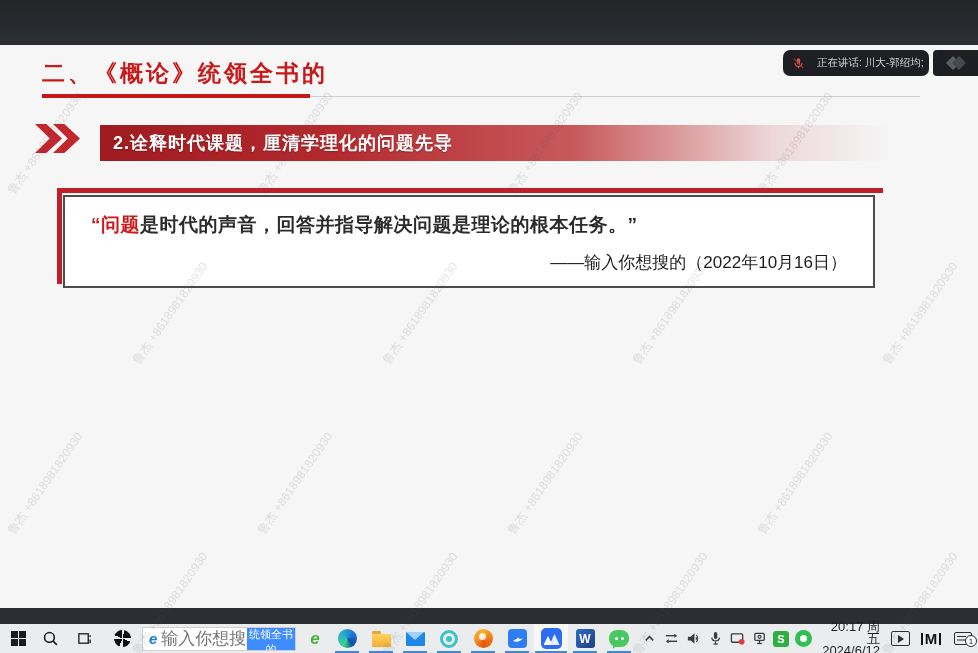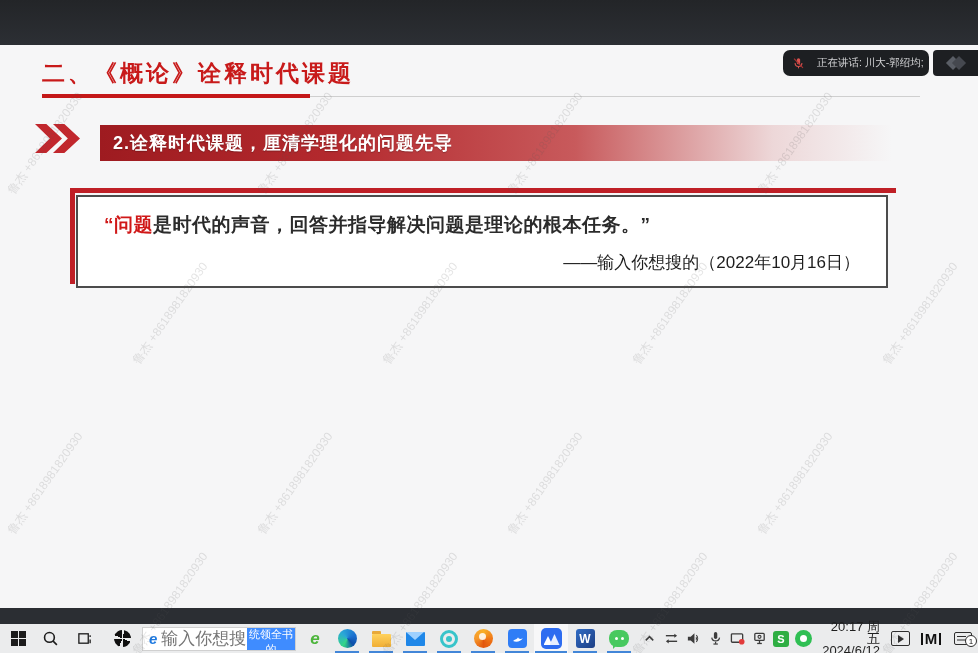--- a/index.html
+++ b/index.html
@@ -36,21 +36,21 @@
   .banner-chevrons { position:absolute; left:35px; top:79px; display:flex; }
   .chev { width:27px; height:29px; background:#c1272d; margin-right:-9px;
     clip-path:polygon(0 0,42% 0,100% 50%,42% 100%,0 100%,55% 50%); }
   .banner-bar { position:absolute; left:100px; top:80px; width:792px; height:36px;
     background:linear-gradient(90deg,#9e1b20 0%,#b42a2e 30%,#c85a5c 60%,rgba(226,178,179,.45) 85%,rgba(246,246,247,0) 100%);
     display:flex; align-items:center; }
   .banner-bar .txt { font-size:18px; font-weight:bold; color:#fff; padding-left:13px;
     letter-spacing:1px; white-space:nowrap; text-shadow:0 1px 1px rgba(0,0,0,.25); }
 
   
-  .quote-wrap { position:absolute; left:76px; top:150px; width:812px; height:93px; }
+  .quote-wrap { position:absolute; left:63px; top:150px; width:812px; height:93px; }
   .quote-accent { position:absolute; left:-6px; top:-7px; width:826px; height:96px;
     border-top:5px solid #bf1f26; border-left:5px solid #bf1f26; }
   .quote-box { position:absolute; inset:0; background:#fff; border:2px solid #4c4c4c;
     padding:15px 22px 10px 26px; }
   .quote-line1 { font-size:19px; font-weight:bold; color:#2b2b2b; letter-spacing:.5px; }
   .quote-line1 .hl { color:#d01818; }
   .quote-attr { margin-top:13px; text-align:right; font-size:17px; color:#1d1d1d; padding-right:4px; }
 
   
   .red-block { position:absolute; left:8px; top:267px; width:960px; height:204px;
@@ -174,21 +174,21 @@
       <line x1="2.5" y1="2" x2="13.5" y2="13.5" stroke="#a33" stroke-width="1.4"></line>
     </svg>
     <span class="divider"></span>
     <span class="label">正在讲话: 川大-郭绍均;</span>
   </div>
   <div class="meeting-logo">
     <span class="dia"></span>
     <span class="dia d2"></span>
   </div>
 
-  <div class="slide-title">二、《概论》诠释时代课题</div>
+  <div class="slide-title">二、《概论》统领全书的</div>
   <div class="title-rule-thin"></div>
   <div class="title-rule-red"></div>
 
   <div class="banner-chevrons">
     <span class="chev"></span>
       <span class="chev"></span>
   </div>
   <div class="banner-bar">
     <span class="txt">2.诠释时代课题，厘清学理化的问题先导</span>
   </div>

